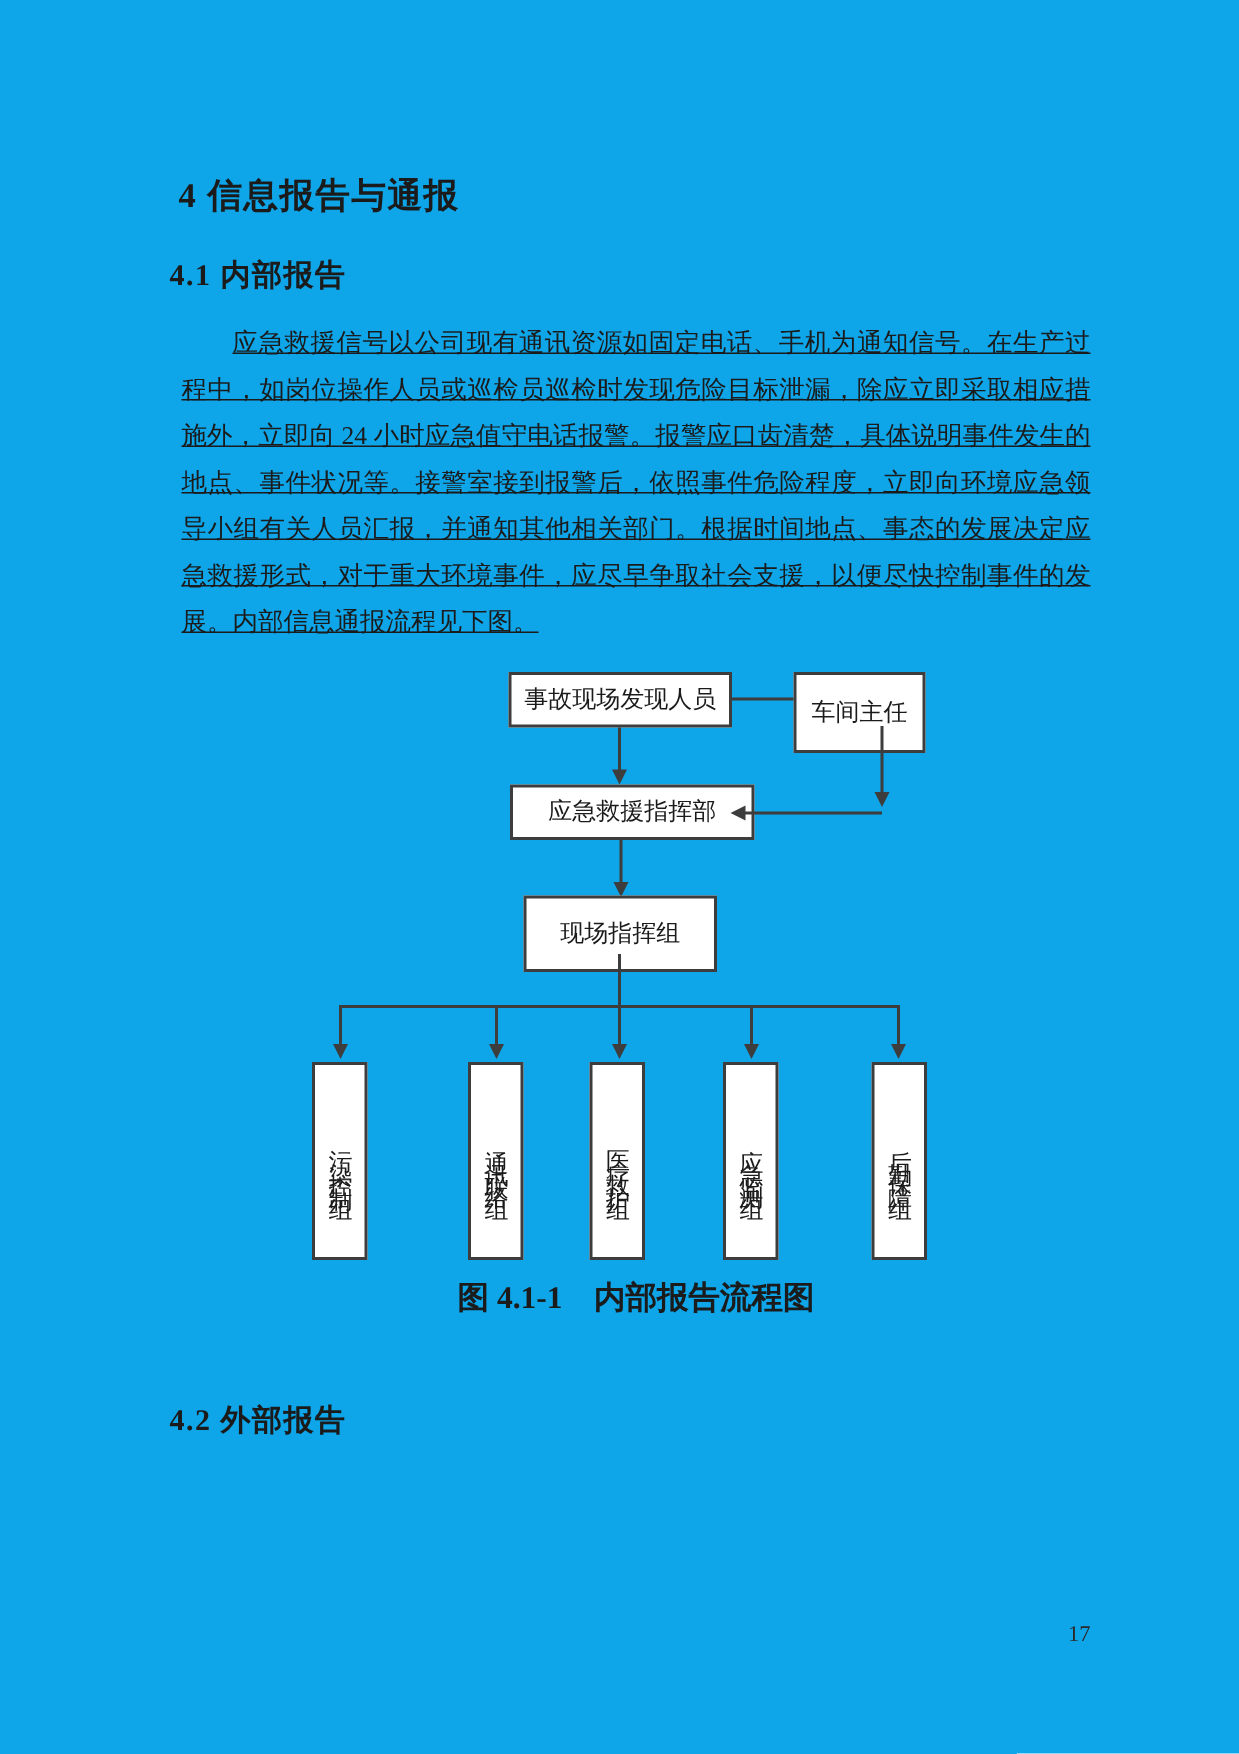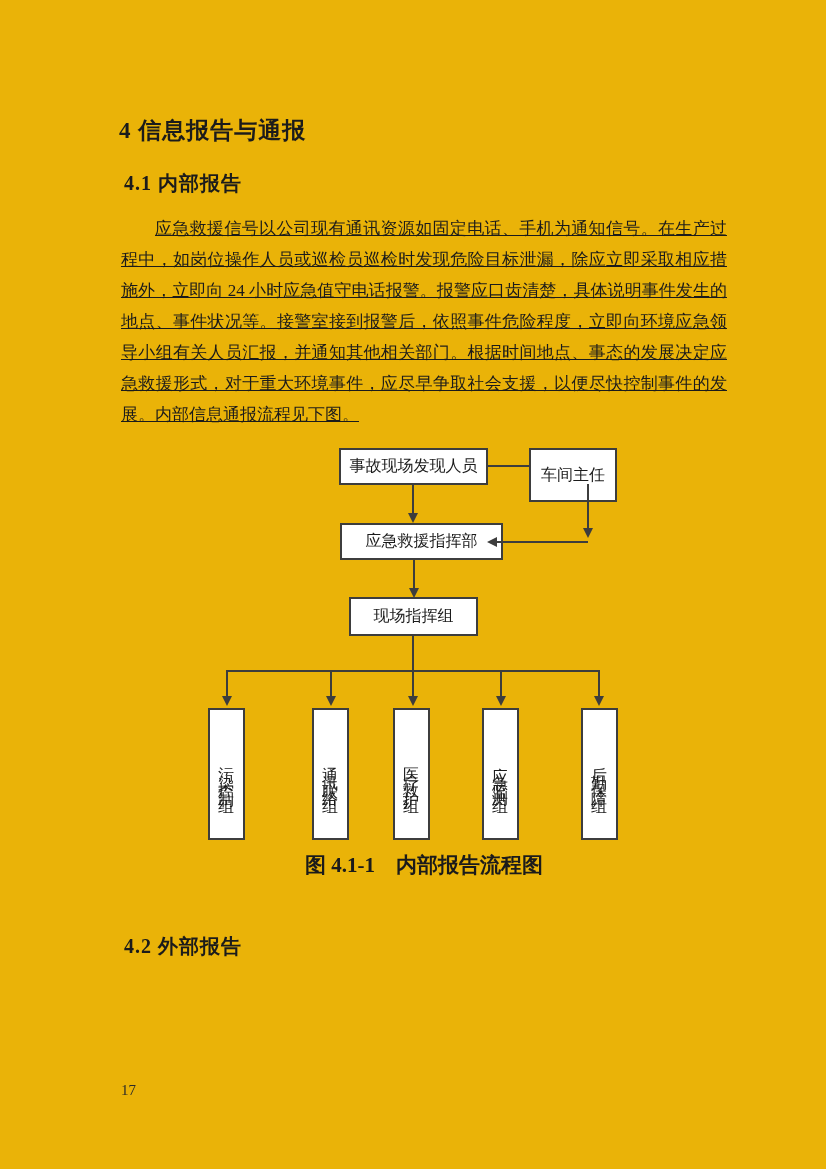--- a/index.html
+++ b/index.html
@@ -1,35 +1,35 @@
 <!DOCTYPE html>
 <html><head>
 <meta charset="utf-8">
 <style>
   * { margin: 0; padding: 0; box-sizing: border-box; }
   html, body { background: #ffffff; }
   .page {
     position: relative;
     width: 826px;
     height: 1169px;
-    background: #eab308;
+    background: #0ea5e9;
     font-family: "Liberation Serif", "DejaVu Serif", serif;
     color: #1b1b1b;
     overflow: hidden;
   }
   .h1 {
     position: absolute;
     left: 119px; top: 115px;
     font-size: 23px;
     font-weight: 700;
     letter-spacing: 1px;
   }
   .h2 {
     position: absolute;
-    left: 124px;
+    left: 113px;
     font-size: 20px;
     font-weight: 700;
     letter-spacing: 1px;
   }
   .h2-1 { top: 170px; }
   .h2-2 { top: 933px; }
   .para {
     position: absolute;
     left: 121px;
     width: 606px;
@@ -46,40 +46,40 @@
     left: 121px; top: 851px;
     width: 606px;
     text-align: center;
     font-size: 21px;
     font-weight: 700;
   }
   .pageno {
     position: absolute;
     left: 121px; top: 1082px;
     width: 606px;
-    text-align: left;
+    text-align: right;
     font-size: 15px;
     color: #2a2a2a;
   }
   
   .node {
     position: absolute;
     border: 2px solid #3d3d3d;
     background: #ffffff;
     display: flex;
     align-items: center;
     justify-content: center;
     font-size: 16px;
     color: #1b1b1b;
     text-align: center;
   }
   .n-discoverer { left: 339px; top: 448px; width: 149px; height: 37px; }
   .n-director   { left: 529px; top: 448px; width: 88px;  height: 54px; }
   .n-command    { left: 340px; top: 523px; width: 163px; height: 37px; }
-  .n-onsite     { left: 349px; top: 597px; width: 129px; height: 39px; }
+  .n-onsite     { left: 349px; top: 597px; width: 129px; height: 51px; }
   .n-group      { position: absolute; top: 708px; width: 37px; height: 132px;
                   border: 2px solid #3d3d3d; background: #fff;
                   display: flex; align-items: center; justify-content: center; }
   .n-group .vtext {
     writing-mode: vertical-rl;
     font-size: 16px;
     letter-spacing: 8px;
     color: #1b1b1b;
     line-height: 33px;
   }

